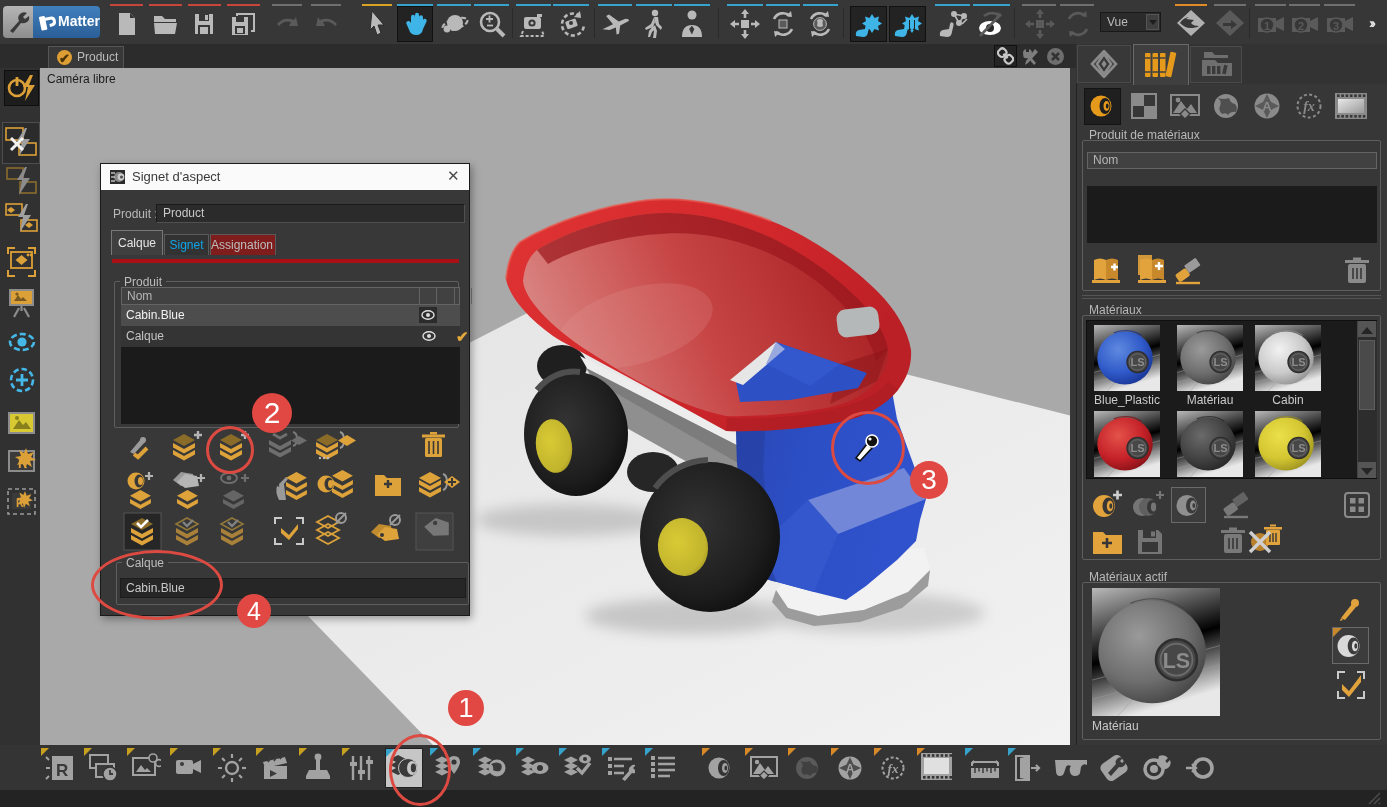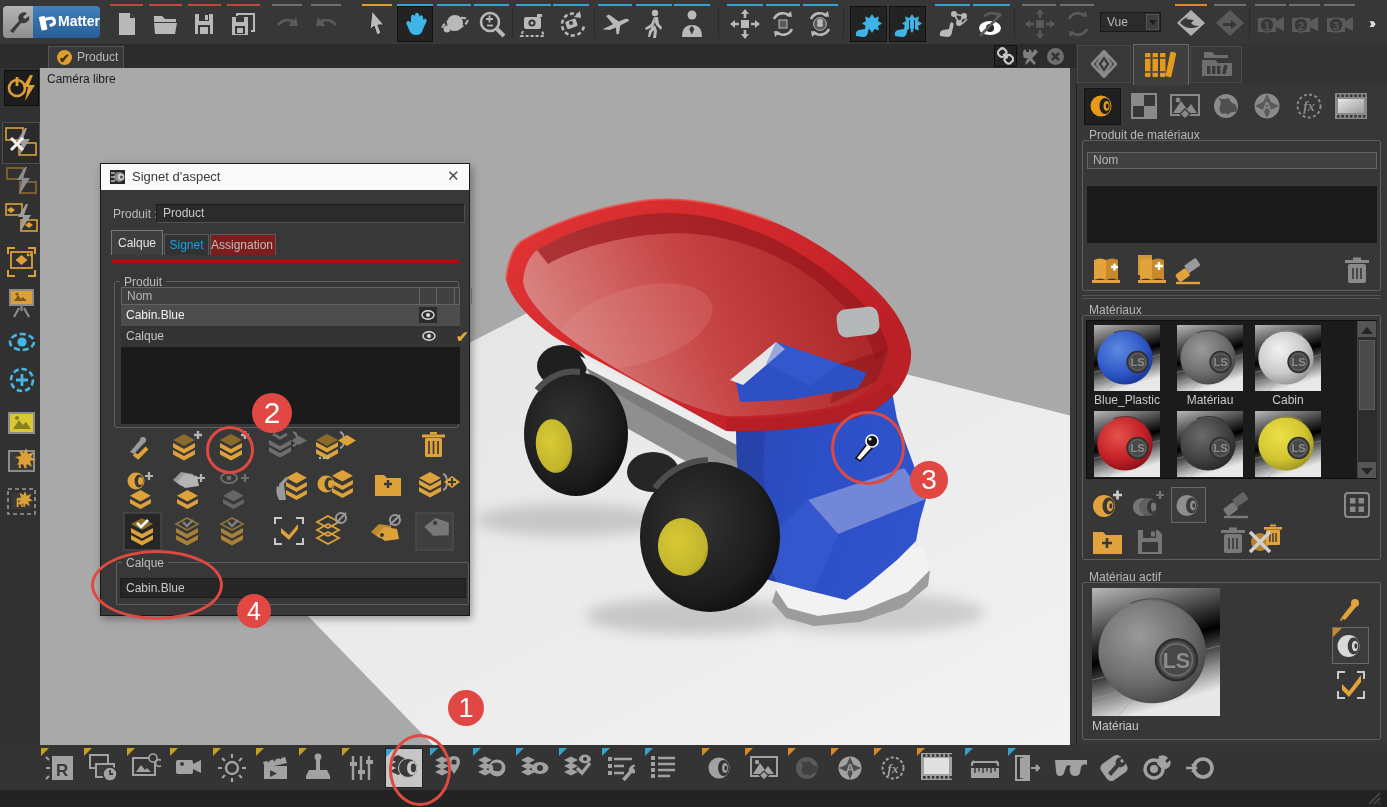--- a/index.html
+++ b/index.html
@@ -720,21 +720,21 @@
 <svg class="abs" style="left:1248px;top:524px;" width="36" height="32" viewBox="0 0 36 32">
       <circle cx="12" cy="18" r="9" fill="#c8892c" opacity="0.9"></circle>
       <g fill="#e2a33c">
         <rect x="18" y="6" width="14" height="15" rx="1"></rect>
         <rect x="16" y="3" width="18" height="2.6"></rect>
         <rect x="22" y="0.5" width="6" height="2"></rect>
       </g>
       <path d="M22 9 v9 M25 9 v9 M28 9 v9" stroke="#373737" stroke-width="1.4"></path>
       <path d="M2 8 L22 28 M22 8 L2 28" stroke="#cfcfcf" stroke-width="3.4"></path>
     </svg>
-<div class="abs lbl" style="left:1089px;top:570px;">Matériau actif</div>
+<div class="abs lbl" style="left:1089px;top:570px;">Matériaux actif</div>
 <div class="abs" style="left:1082px;top:582px;width:299px;height:158px;border:1px solid #5e5e5e;border-radius:2px;box-sizing:border-box;"></div>
 <svg class="abs" style="left:1092px;top:588px;" width="128" height="128" viewBox="0 0 128 128">
 <defs>
         <radialGradient id="gact" cx="0.38" cy="0.34" r="0.75">
 <stop offset="0" stop-color="#9a9a9a"></stop>
           <stop offset="0.6" stop-color="#6e6e6e"></stop>
           <stop offset="1" stop-color="#3f3f3f"></stop>
         </radialGradient>
 <linearGradient id="bgact" x1="0" y1="0" x2="0.3" y2="1">
 <stop offset="0" stop-color="#b9b9b9"></stop>

